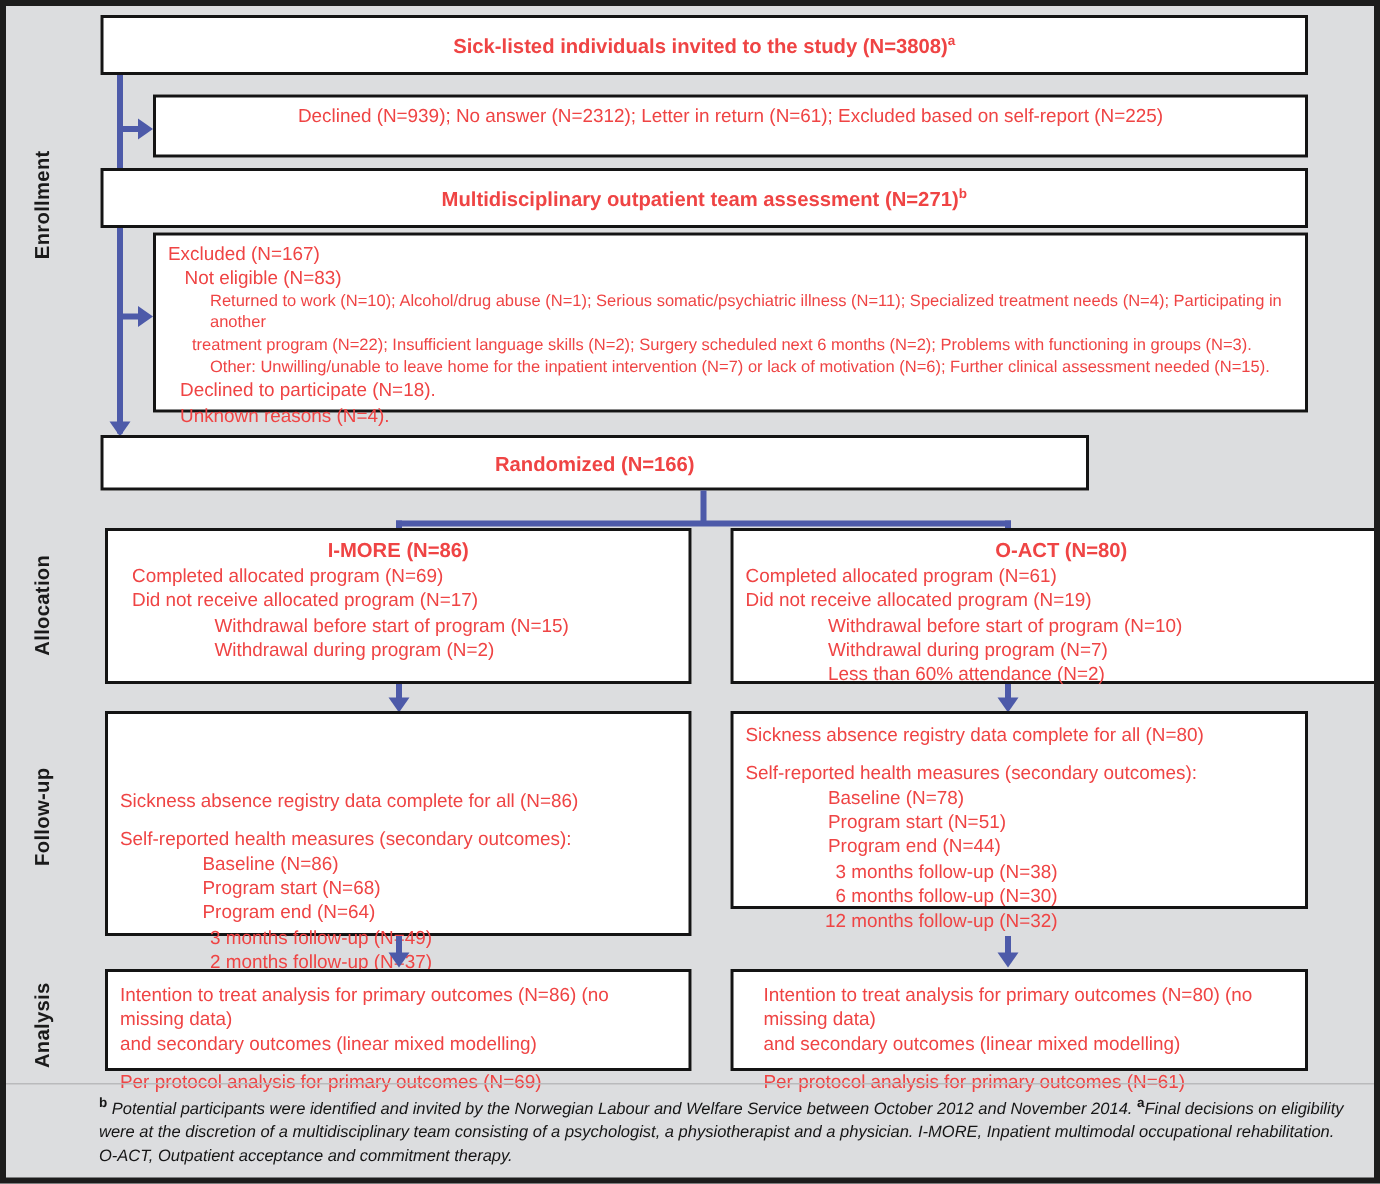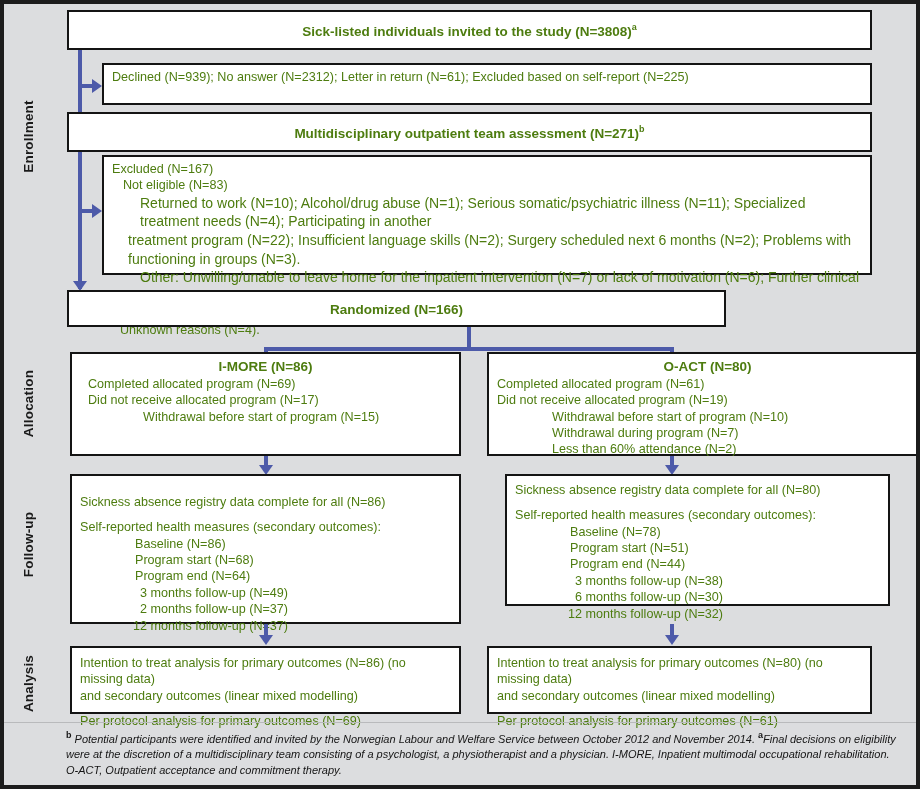--- a/index.html
+++ b/index.html
@@ -30,21 +30,21 @@
     white-space:nowrap;
     text-align:center;
   }
 
   
   .box{
     position:absolute;
     background:#ffffff;
     border:2.5px solid #141414;
     box-sizing:border-box;
-    color:#4d7c0f;
+    color:#ef4444;
   }
   .box .inner{
     padding:5px 8px;
     line-height:1.26;
   }
   .title-box .inner{
     text-align:center;
     font-weight:bold;
     font-size:13.5px;
   }
@@ -53,21 +53,21 @@
     text-align:center;
     font-weight:bold;
     font-size:13.5px;
     margin-bottom:1px;
   }
   .body-text{
     font-size:12.6px;
     line-height:1.30;
   }
   .small-text{
-    font-size:14px;
+    font-size:11px;
     line-height:1.33;
   }
   .sup{
     font-size:9px;
     vertical-align:super;
     font-weight:bold;
   }
   .ind1{padding-left:11px;}
   .ind3{padding-left:55px;}
   .ind-s{padding-left:28px;}
@@ -132,21 +132,21 @@
     </div>
   </div>
 
   <div class="vline" style="left:74px;top:46px;height:239px;"></div>
   <div class="arrow-down" style="left:69px;top:277px;"></div>
 
   <div class="hline" style="left:74px;top:80px;width:18px;"></div>
   <div class="arrow-right" style="left:88px;top:75px;"></div>
 
   <div class="box" style="left:98px;top:59px;width:770px;height:42px;">
-    <div class="inner body-text" style="">Declined (N=939); No answer (N=2312); Letter in return (N=61); Excluded based on self-report (N=225)</div>
+    <div class="inner body-text" style="text-align:center;">Declined (N=939); No answer (N=2312); Letter in return (N=61); Excluded based on self-report (N=225)</div>
   </div>
 
   <div class="box title-box" style="left:63px;top:108px;width:805px;height:40px;">
     <div class="inner" style="padding-top:10px;">
       <span>Multidisciplinary outpatient team assessment (N=271)</span><span class="sup">b</span>
     </div>
   </div>
 
   <div class="hline" style="left:74px;top:205px;width:18px;"></div>
   <div class="arrow-right" style="left:88px;top:200px;"></div>
@@ -173,54 +173,55 @@
   <div class="arrow-down" style="left:255px;top:352px;"></div>
   <div class="vline" style="left:666px;top:343px;height:16px;"></div>
   <div class="arrow-down" style="left:661px;top:352px;"></div>
 
   <div class="box" style="left:66px;top:348px;width:391px;height:104px;">
     <div class="inner" style="padding:4px 16px;">
       <span class="hdr">I-MORE (N=86)</span>
       <div class="body-text">Completed allocated program (N=69)</div>
       <div class="body-text">Did not receive allocated program (N=17)</div>
       <div class="body-text ind3">Withdrawal before start of program (N=15)</div>
+      <div class="body-text ind3">Withdrawal during program (N=2)</div>
     </div>
   </div>
 
   <div class="box" style="left:483px;top:348px;width:441px;height:104px;">
     <div class="inner" style="padding:4px 8px;">
       <span class="hdr">O-ACT (N=80)</span>
       <div class="body-text">Completed allocated program (N=61)</div>
       <div class="body-text">Did not receive allocated program (N=19)</div>
       <div class="body-text ind3">Withdrawal before start of program (N=10)</div>
       <div class="body-text ind3">Withdrawal during program (N=7)</div>
       <div class="body-text ind3">Less than 60% attendance (N=2)</div>
     </div>
   </div>
 
   <div class="vline" style="left:260px;top:452px;height:13px;"></div>
   <div class="arrow-down" style="left:255px;top:461px;"></div>
   <div class="vline" style="left:666px;top:452px;height:13px;"></div>
   <div class="arrow-down" style="left:661px;top:461px;"></div>
 
   <div class="box" style="left:66px;top:470px;width:391px;height:150px;">
-    <div class="inner" style="padding:18px 8px;">
+    <div class="inner" style="padding:18px 8px;margin-top:32px;">
       <div class="body-text">Sickness absence registry data complete for all (N=86)</div>
       <div class="gap"></div>
       <div class="body-text">Self-reported health measures (secondary outcomes):</div>
       <div class="body-text ind3">Baseline (N=86)</div>
       <div class="body-text ind3">Program start (N=68)</div>
       <div class="body-text ind3">Program end (N=64)</div>
       <div class="body-text ind3" style="padding-left:60px;">3 months follow-up (N=49)</div>
       <div class="body-text ind3" style="padding-left:60px;">2 months follow-up (N=37)</div>
       <div class="body-text ind3" style="padding-left:53px;">12 months follow-up (N=37)</div>
     </div>
   </div>
 
-  <div class="box" style="left:483px;top:470px;width:385px;height:132px;margin-left:18px;">
+  <div class="box" style="left:483px;top:470px;width:385px;height:132px;">
     <div class="inner" style="padding:6px 8px;">
       <div class="body-text">Sickness absence registry data complete for all (N=80)</div>
       <div class="gap"></div>
       <div class="body-text">Self-reported health measures (secondary outcomes):</div>
       <div class="body-text ind3">Baseline (N=78)</div>
       <div class="body-text ind3">Program start (N=51)</div>
       <div class="body-text ind3">Program end (N=44)</div>
       <div class="body-text ind3" style="padding-left:60px;">3 months follow-up (N=38)</div>
       <div class="body-text ind3" style="padding-left:60px;">6 months follow-up (N=30)</div>
       <div class="body-text ind3" style="padding-left:53px;">12 months follow-up (N=32)</div>
@@ -235,21 +236,21 @@
   <div class="box" style="left:66px;top:642px;width:391px;height:68px;">
     <div class="inner" style="padding:7px 8px;">
       <div class="body-text">Intention to treat analysis for primary outcomes (N=86) (no missing data)</div>
       <div class="body-text">and secondary outcomes (linear mixed modelling)</div>
       <div class="gap"></div>
       <div class="body-text">Per protocol analysis for primary outcomes (N=69)</div>
     </div>
   </div>
 
   <div class="box" style="left:483px;top:642px;width:385px;height:68px;">
-    <div class="inner" style="padding:7px 8px;">
+    <div class="inner" style="padding:7px 20px;">
       <div class="body-text">Intention to treat analysis for primary outcomes (N=80) (no missing data)</div>
       <div class="body-text">and secondary outcomes (linear mixed modelling)</div>
       <div class="gap"></div>
       <div class="body-text">Per protocol analysis for primary outcomes (N=61)</div>
     </div>
   </div>
 
   <div class="rule"></div>
   <div id="footnote">
     <span class="sup">b</span><span> Potential participants were identified and invited by the Norwegian Labour and Welfare Service between October 2012 and November 2014. </span><span class="sup">a</span><span>Final decisions on eligibility were at the discretion of a multidisciplinary team consisting of a psychologist, a physiotherapist and a physician. I-MORE, Inpatient multimodal occupational rehabilitation. O-ACT, Outpatient acceptance and commitment therapy.</span>

